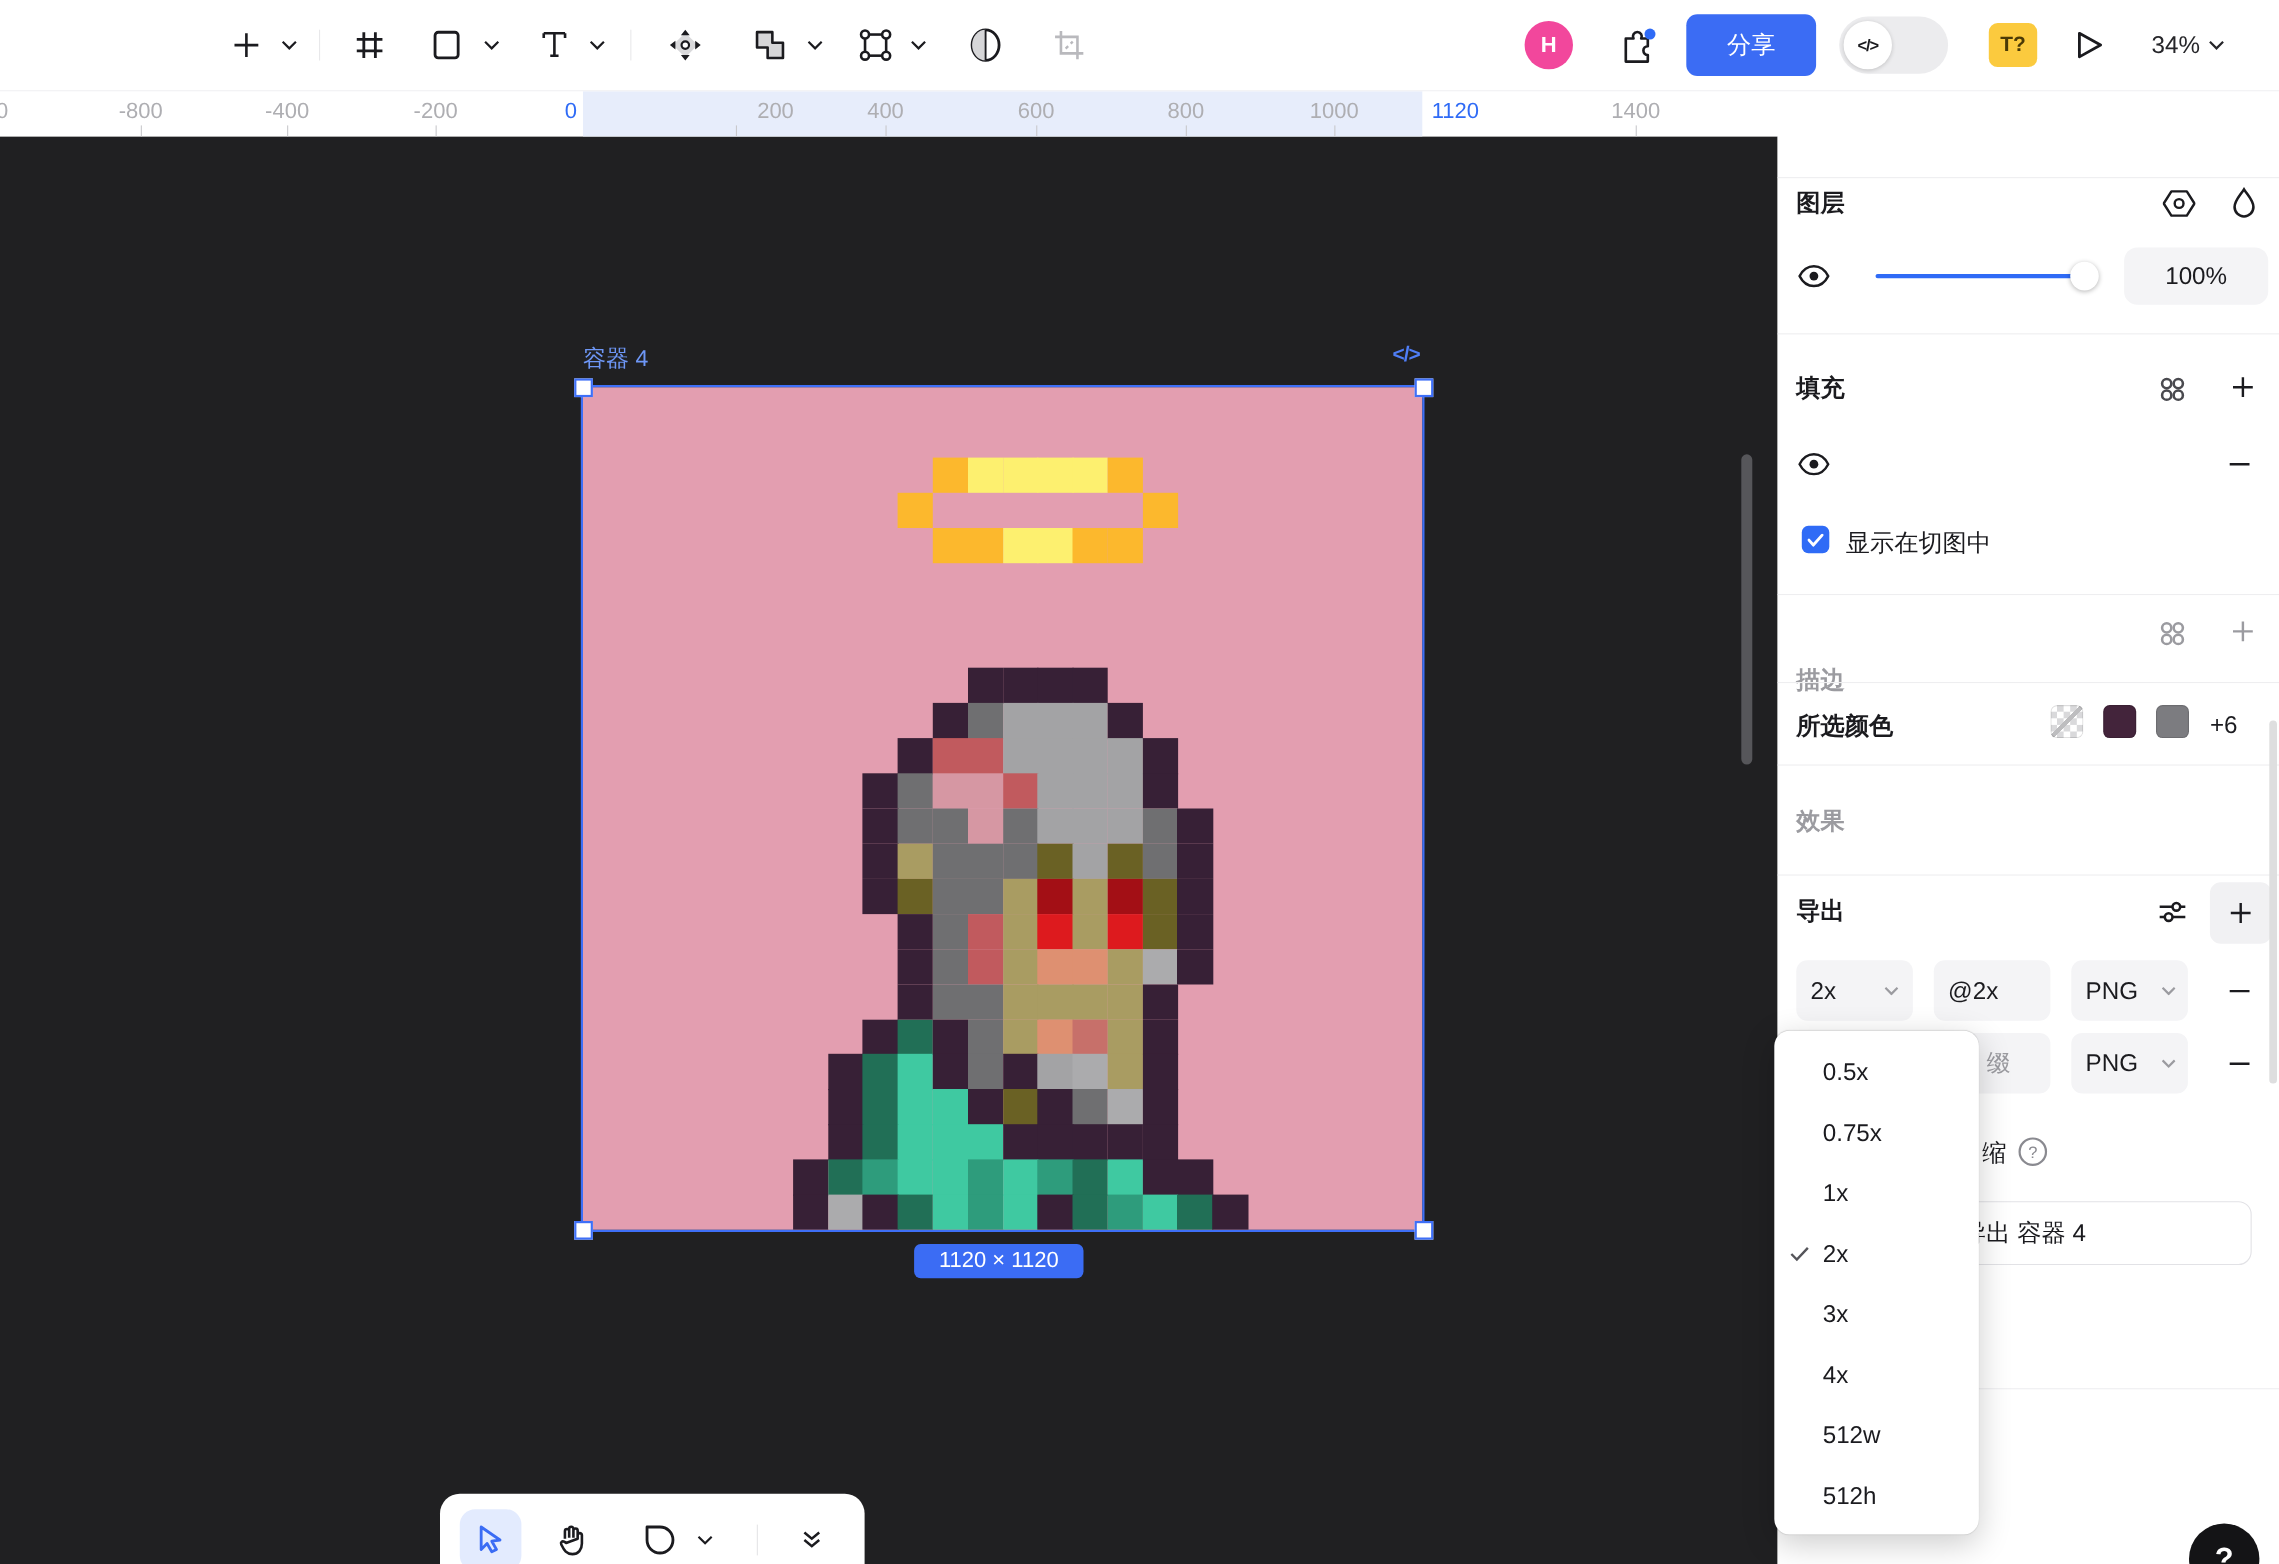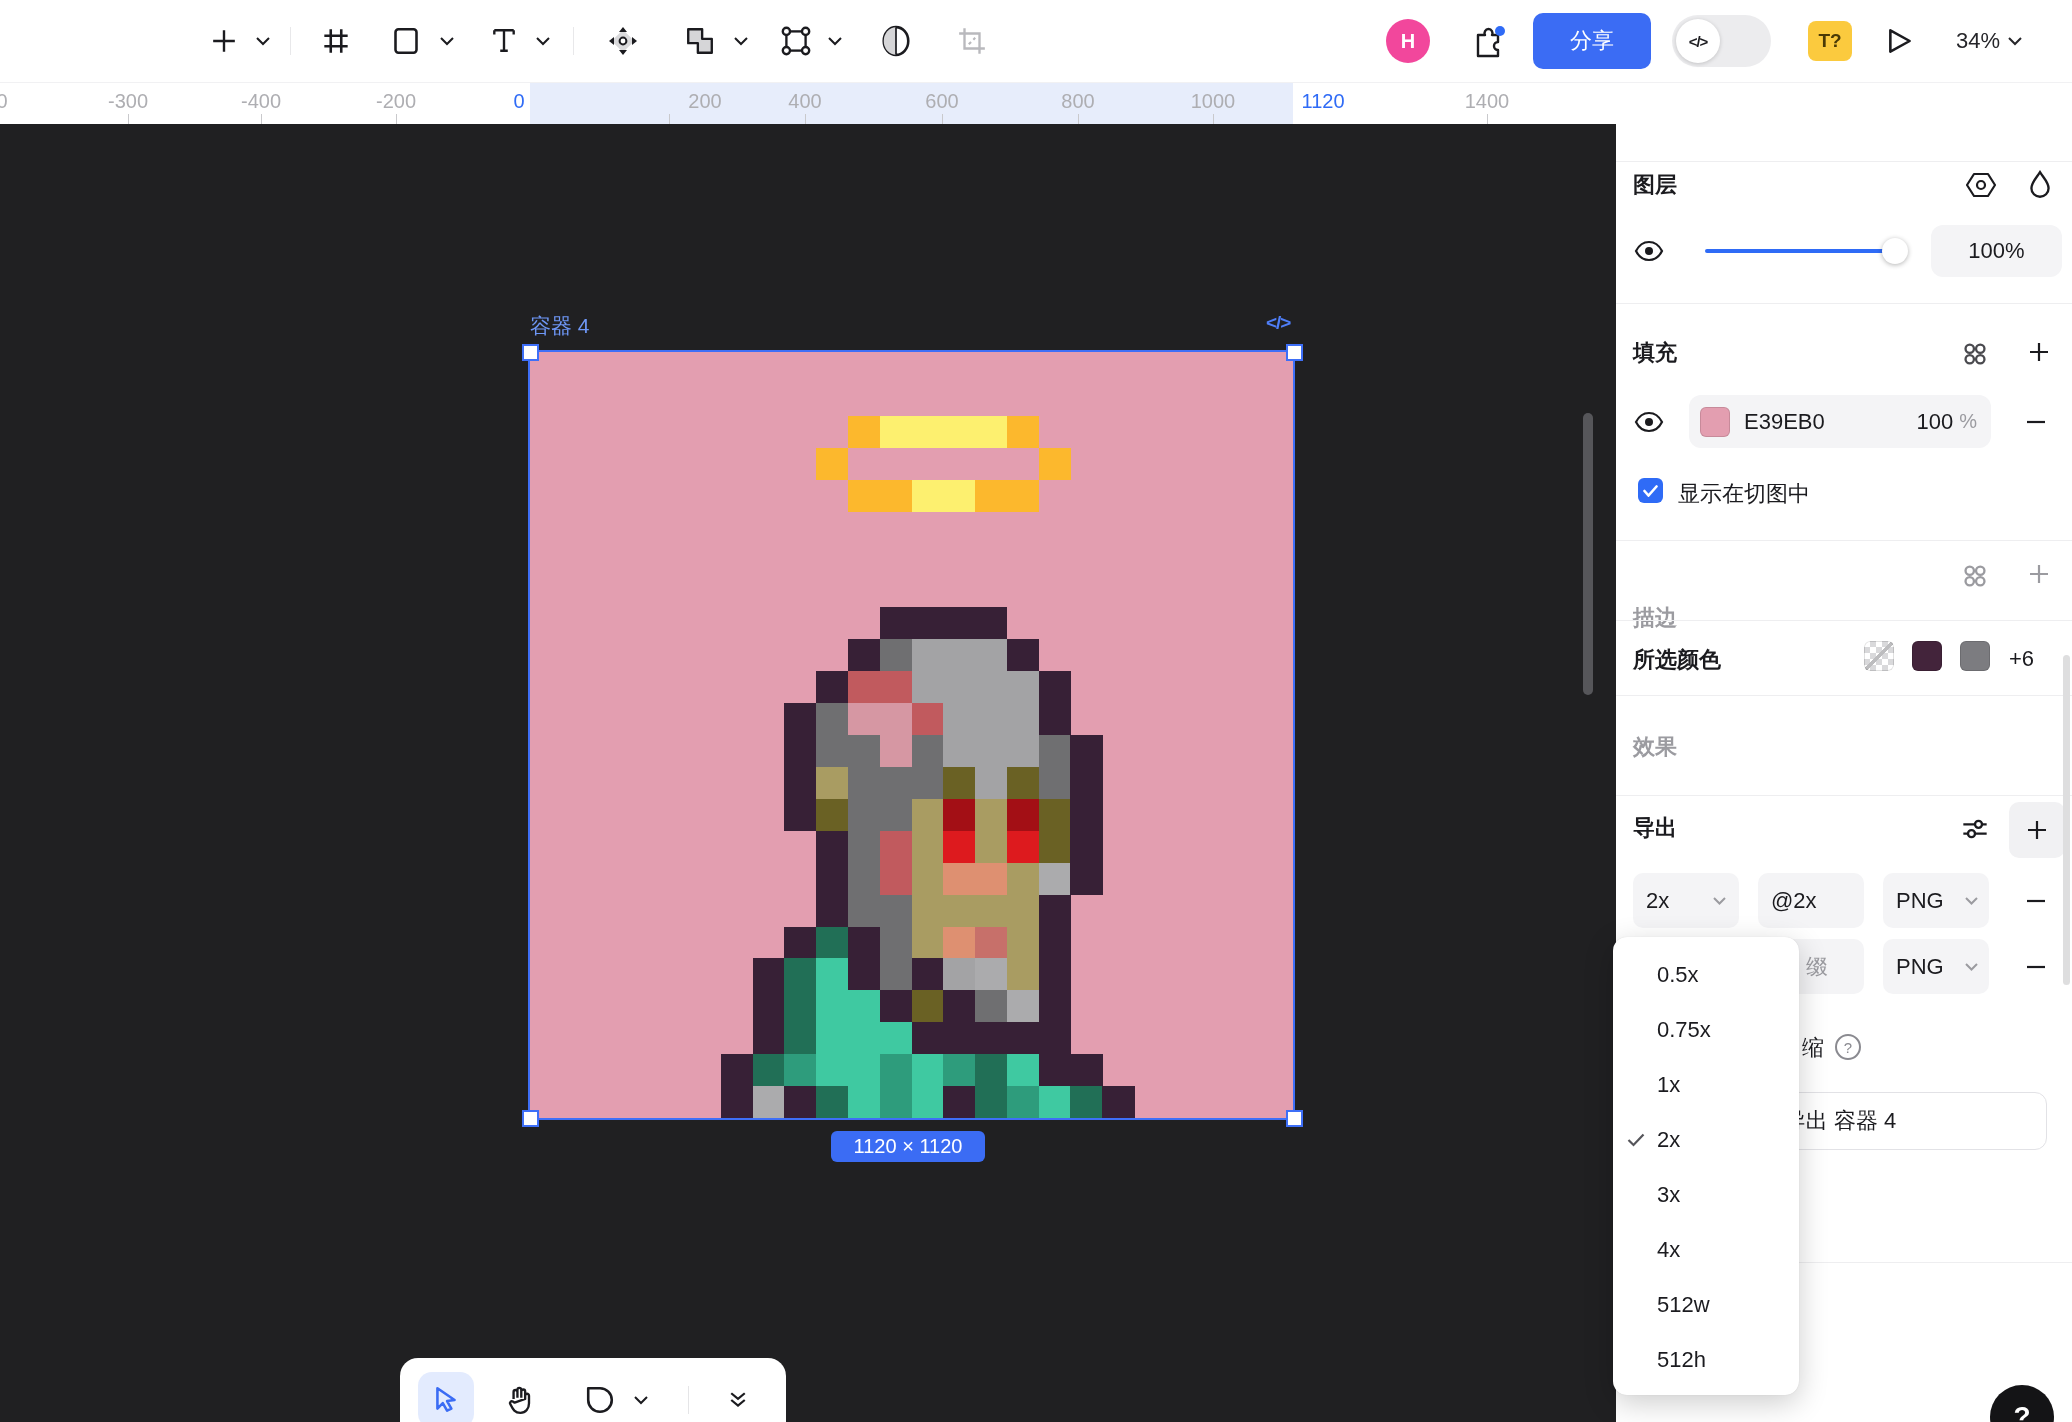--- a/index.html
+++ b/index.html
@@ -188,21 +188,21 @@
       <span>34%</span>
       <svg width="14" height="9" viewBox="0 0 14 9">
           <path d="M1 1l6 6 6-6" fill="none" stroke="#26262a" stroke-width="2"></path>
         </svg>
     </div>
   </div>
 
   <div class="abs ruler" id="ruler">
       <div class="ruler-highlight" style="left: 530px; width: 763px;"></div>
       <span class="ruler-mark" style="left: 2px;">0</span>
-      <span class="ruler-mark" style="left: 128px;">-300</span>
+      <span class="ruler-mark" style="left: 128px;">-800</span>
       <div class="ruler-tick" style="left: 128px;"></div>
       <span class="ruler-mark" style="left: 261px;">-400</span>
       <div class="ruler-tick" style="left: 261px;"></div>
       <span class="ruler-mark" style="left: 396px;">-200</span>
       <div class="ruler-tick" style="left: 396px;"></div>
       <span class="ruler-mark accent" style="left: 519px;">0</span>
       <span class="ruler-mark" style="left: 705px;">200</span>
       <div class="ruler-tick" style="left: 669px;"></div>
       <span class="ruler-mark" style="left: 805px;">400</span>
       <div class="ruler-tick" style="left: 805px;"></div>
@@ -475,26 +475,20 @@
       <svg width="24" height="24" viewBox="0 0 24 24">
           <path d="M12 3v18M3 12h18" stroke="#1b1b1f" stroke-width="2.2"></path>
         </svg>
     </div>
     <div class="abs" style="left:18px;top:411px;">
       <svg width="30" height="22" viewBox="0 0 30 22">
         <path d="M2 11C5 5 10 2 15 2s10 3 13 9c-3 6-8 9-13 9S5 17 2 11z" fill="none" stroke="#1b1b1f" stroke-width="2.2"></path>
         <circle cx="15" cy="11" r="4" fill="#1b1b1f"></circle>
       </svg>
     </div>
-    <div class="pill" style="left:73px;top:395px;width:302px;height:53px;border-radius:12px;">
-      <div class="swatch" style="position:static;margin-left:11px;background:#e39eb0;"></div>
-      <span style="margin-left:14px;font-size:22px;">E39EB0</span>
-      <span style="margin-left:auto;font-size:22px;">100</span>
-      <span style="margin:0 14px 0 6px;font-size:20px;color:#9b9ba0;">%</span>
-    </div>
     <div class="abs" style="left:408px;top:410px;">
       <svg width="24" height="24" viewBox="0 0 24 24">
           <path d="M3 12h18" stroke="#1b1b1f" stroke-width="2.2"></path>
         </svg>
     </div>
     <div class="abs" style="left:22px;top:478px;width:25px;height:25px;border-radius:6px;background:#2f6bf6;display:flex;align-items:center;justify-content:center;">
       <svg width="15" height="12" viewBox="0 0 15 12">
           <path d="M1.5 6l4 4.5L13.5 1.5" fill="none" stroke="#fff" stroke-width="2.6" stroke-linecap="round"></path>
         </svg>
     </div>

